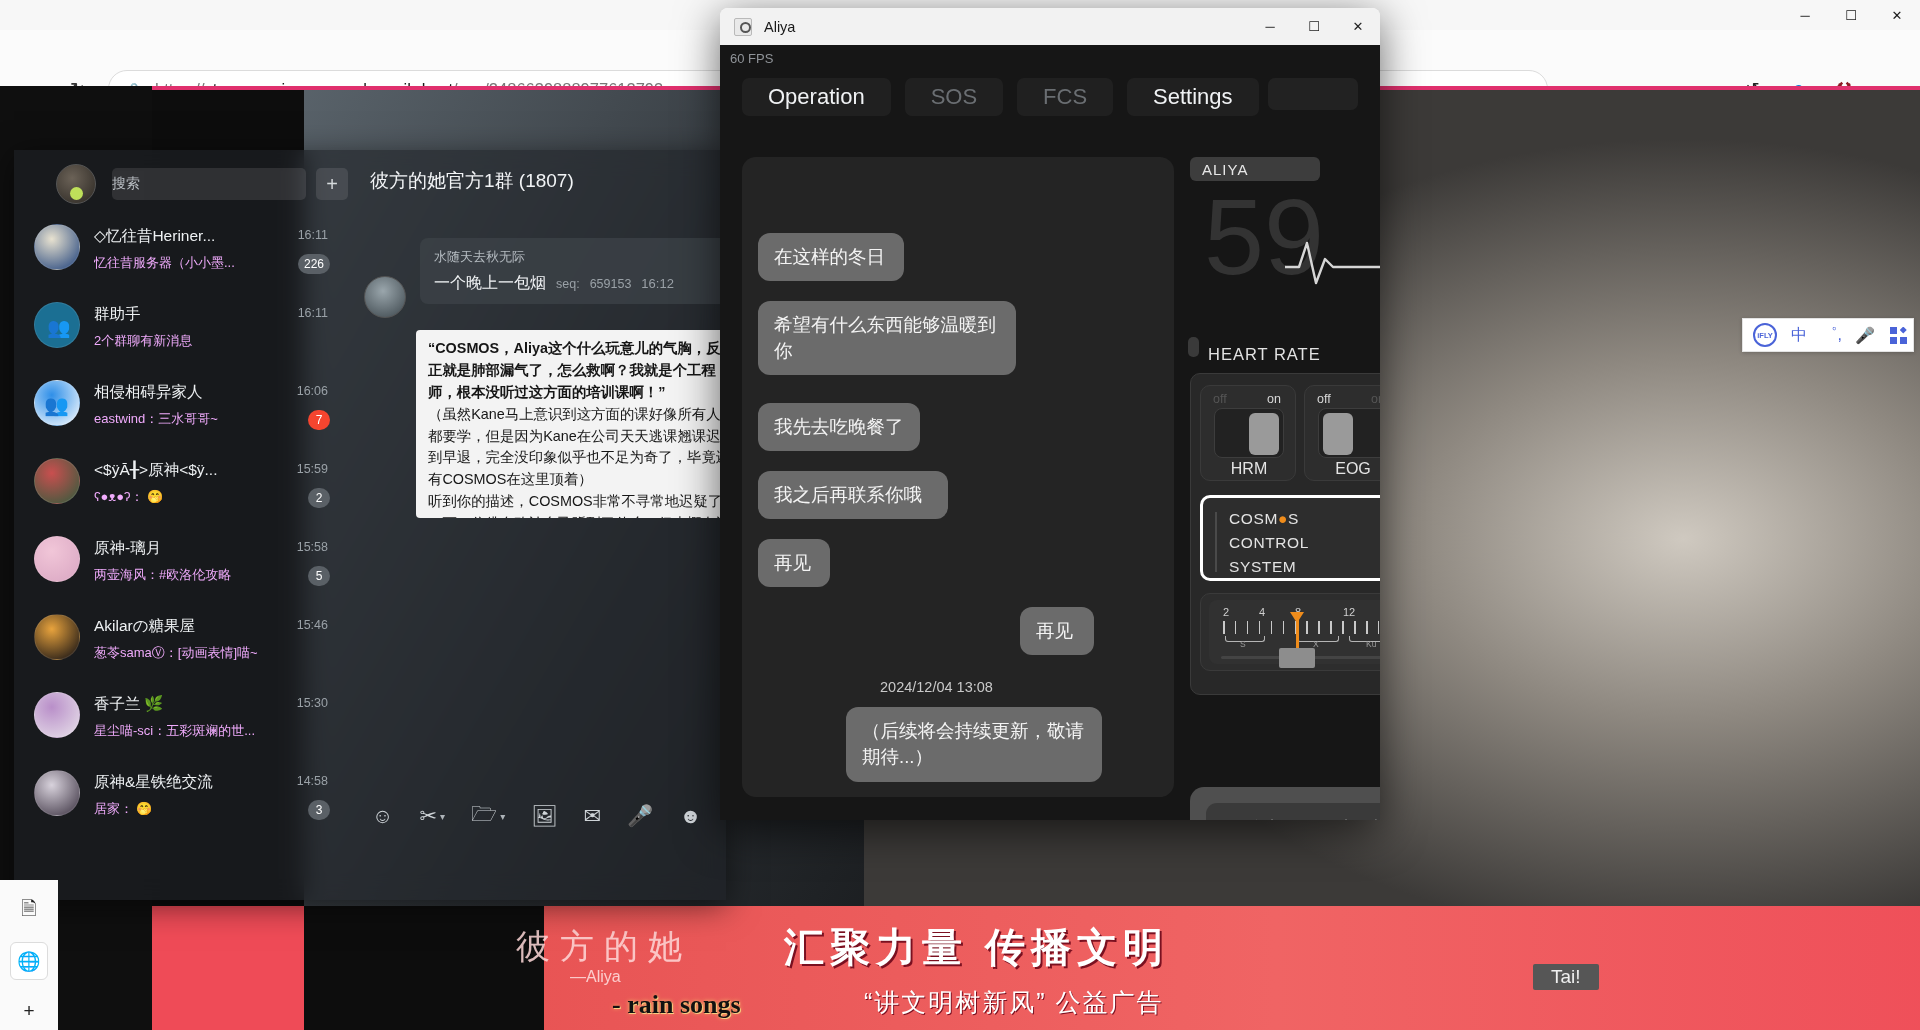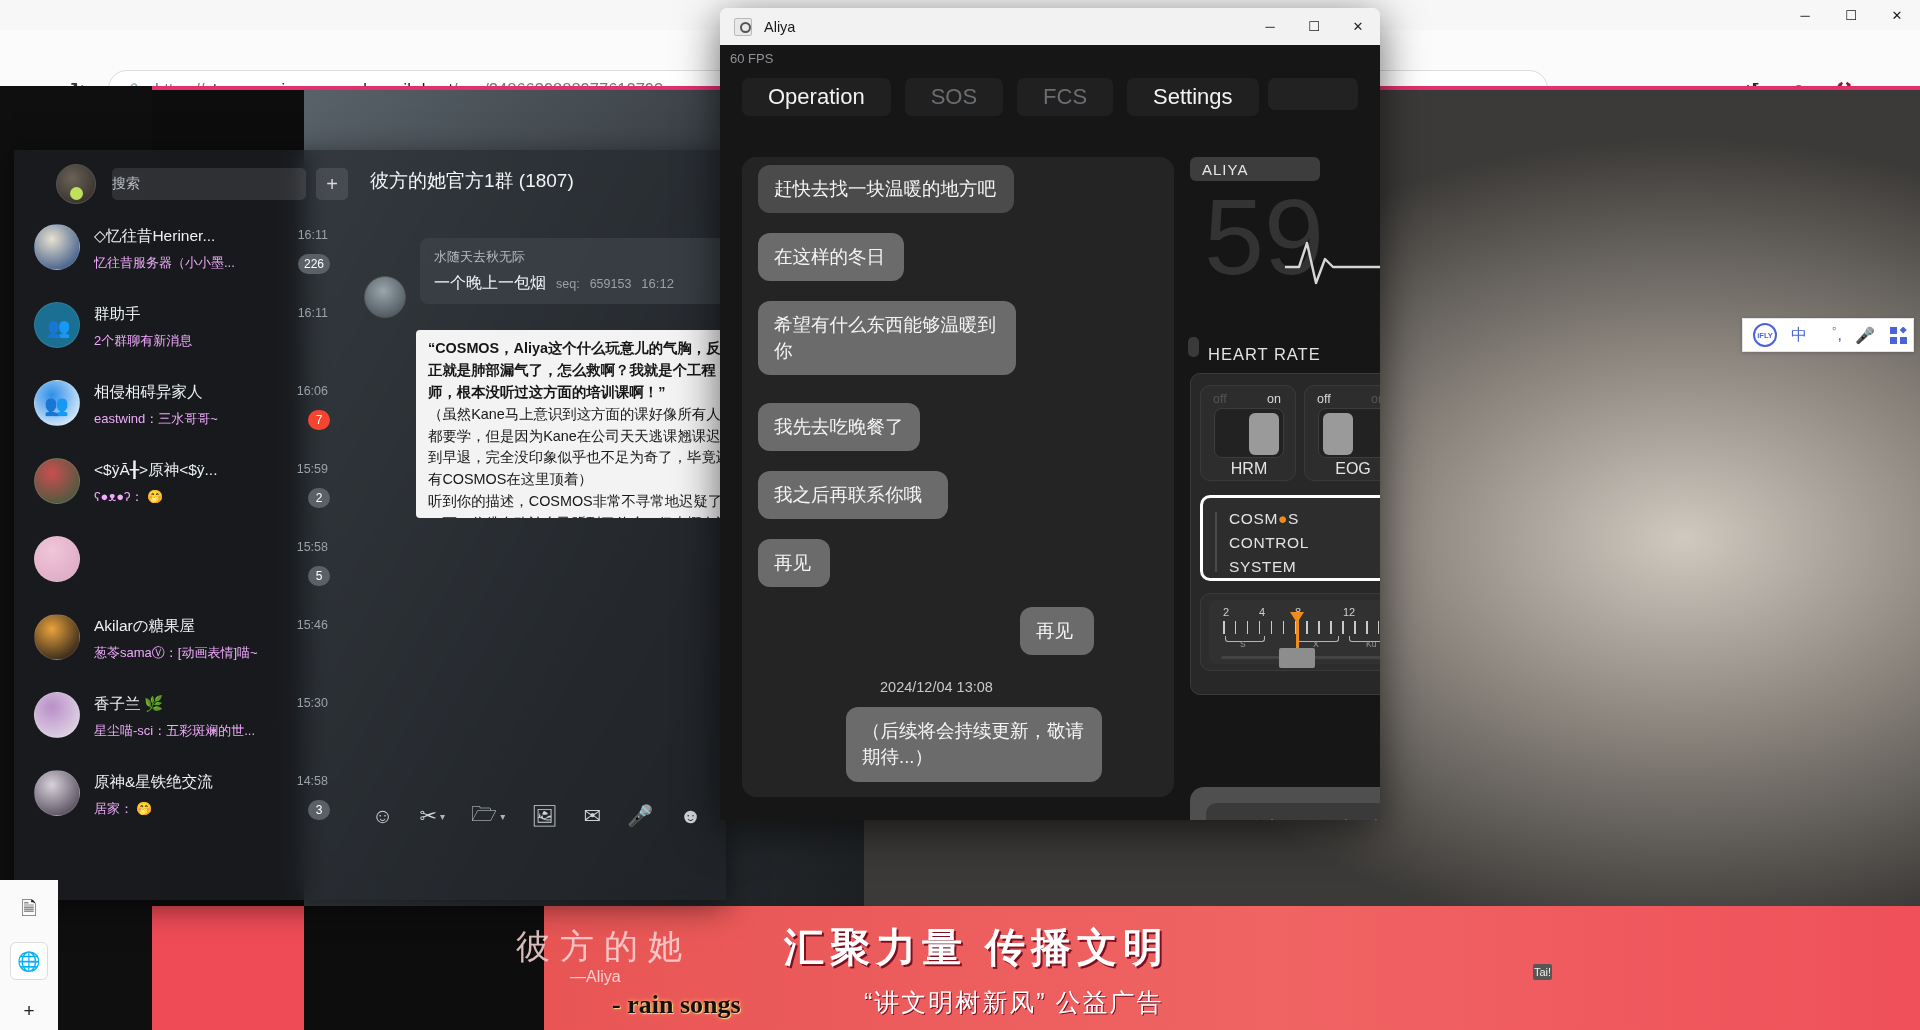--- a/index.html
+++ b/index.html
@@ -198,21 +198,21 @@
   #ime-grid i{ background:#4a63d8; display:block; }
   #ime-grid i:nth-child(2){ clip-path:polygon(50% 0,100% 50%,50% 100%,0 50%); }
 
   
   #side-rail{ position:absolute; left:0; top:880px; width:58px; height:150px; background:#fafafa; }
   .rail-ic{ position:absolute; left:10px; width:38px; height:38px; display:flex; align-items:center;
             justify-content:center; color:#222; font-size:19px; border-radius:6px; }
   .rail-ic.sel{ background:#fff; border:1px solid #dcdcdc; }
 
   #tai-tip{ position:absolute; left:1533px; top:964px; background:#565656; color:#efefef;
-            font-size:11px; padding:2px 1px; border-radius:2px; }
+            font-size:19px; padding:2px 18px; border-radius:2px; }
 </style>
 </head>
 <body>
 
 <div id="browser-window">
 
   <div id="browser-titlebar">
     <div id="win-controls">
       <div class="wbtn">─</div>
       <div class="wbtn">☐</div>
@@ -300,20 +300,24 @@
         <div class="qq-av" style="background:radial-gradient(circle at 38% 32%, #c94f4f, #2f5c3c);"></div>
        <div class="qq-meta">
          <div class="qq-name">&lt;$ÿĀ╂&gt;原神&lt;$ÿ...</div>
          <div class="qq-msg">ʕ●ᴥ●ʔ：  🤭</div>
        </div>
        <div class="qq-time">15:59</div>
        <div class="qq-badge grey">2</div>
       </div>
       <div class="qq-item">
         <div class="qq-av" style="background:radial-gradient(circle at 38% 32%, #f1c6d8, #d9a6c2);"></div>
+       <div class="qq-meta">
+         <div class="qq-name">原神-璃月</div>
+         <div class="qq-msg">两壶海风：#欧洛伦攻略</div>
+       </div>
        <div class="qq-time">15:58</div>
        <div class="qq-badge grey">5</div>
       </div>
       <div class="qq-item">
         <div class="qq-av" style="background:radial-gradient(circle at 38% 32%, #e8a33d, #0a0a12);"></div>
        <div class="qq-meta">
          <div class="qq-name">Akilarの糖果屋</div>
          <div class="qq-msg">葱苓samaⓋ：[动画表情]喵~</div>
        </div>
        <div class="qq-time">15:46</div>
@@ -388,21 +392,20 @@
 
     <div id="aliya-tabs">
         <div class="atab active">Operation</div>
         <div class="atab">SOS</div>
         <div class="atab">FCS</div>
         <div class="atab active">Settings</div>
       </div>
     <div id="aliya-pill"></div>
 
     <div id="dlg-panel">
-        <div class="dbub dark" style="top: 8px; left: 16px; width: 256px;">赶快去找一块温暖的地方吧</div>
         <div class="dbub" style="top: 76px; left: 16px; width: 146px;">在这样的冬日</div>
         <div class="dbub" style="top: 144px; left: 16px; width: 258px; height: 74px;">希望有什么东西能够温暖到你</div>
         <div class="dbub" style="top: 246px; left: 16px; width: 162px;">我先去吃晚餐了</div>
         <div class="dbub" style="top: 314px; left: 16px; width: 190px;">我之后再联系你哦</div>
         <div class="dbub" style="top: 382px; left: 16px; width: 72px;">再见</div>
         <div class="dbub" style="top: 450px; left: 278px; width: 74px;">再见</div>
         <div id="dlg-time" style="left: 138px; top: 522px;">2024/12/04  13:08</div>
         <div class="dbub" style="left: 104px; top: 550px; width: 256px;">（后续将会持续更新，敬请期待...）</div>
       </div>
 

